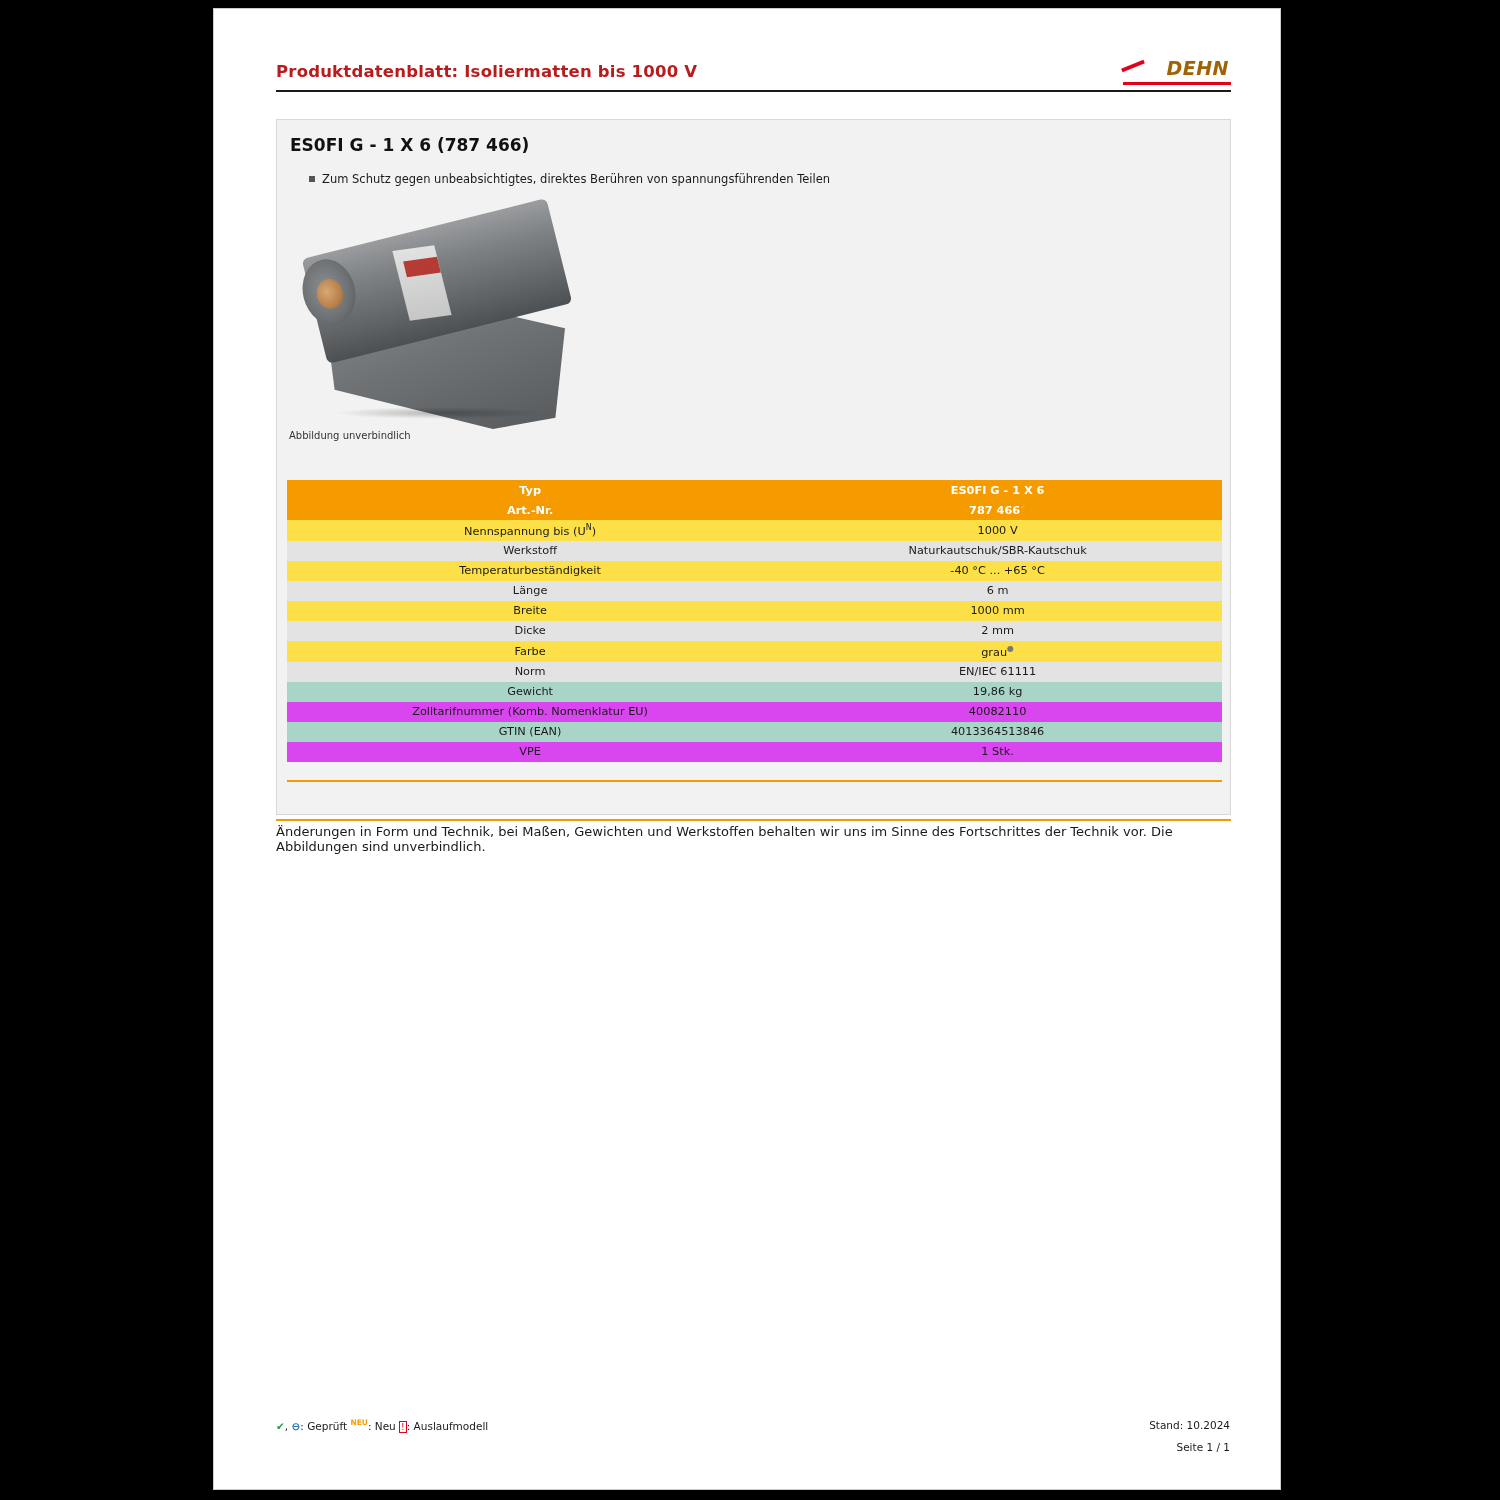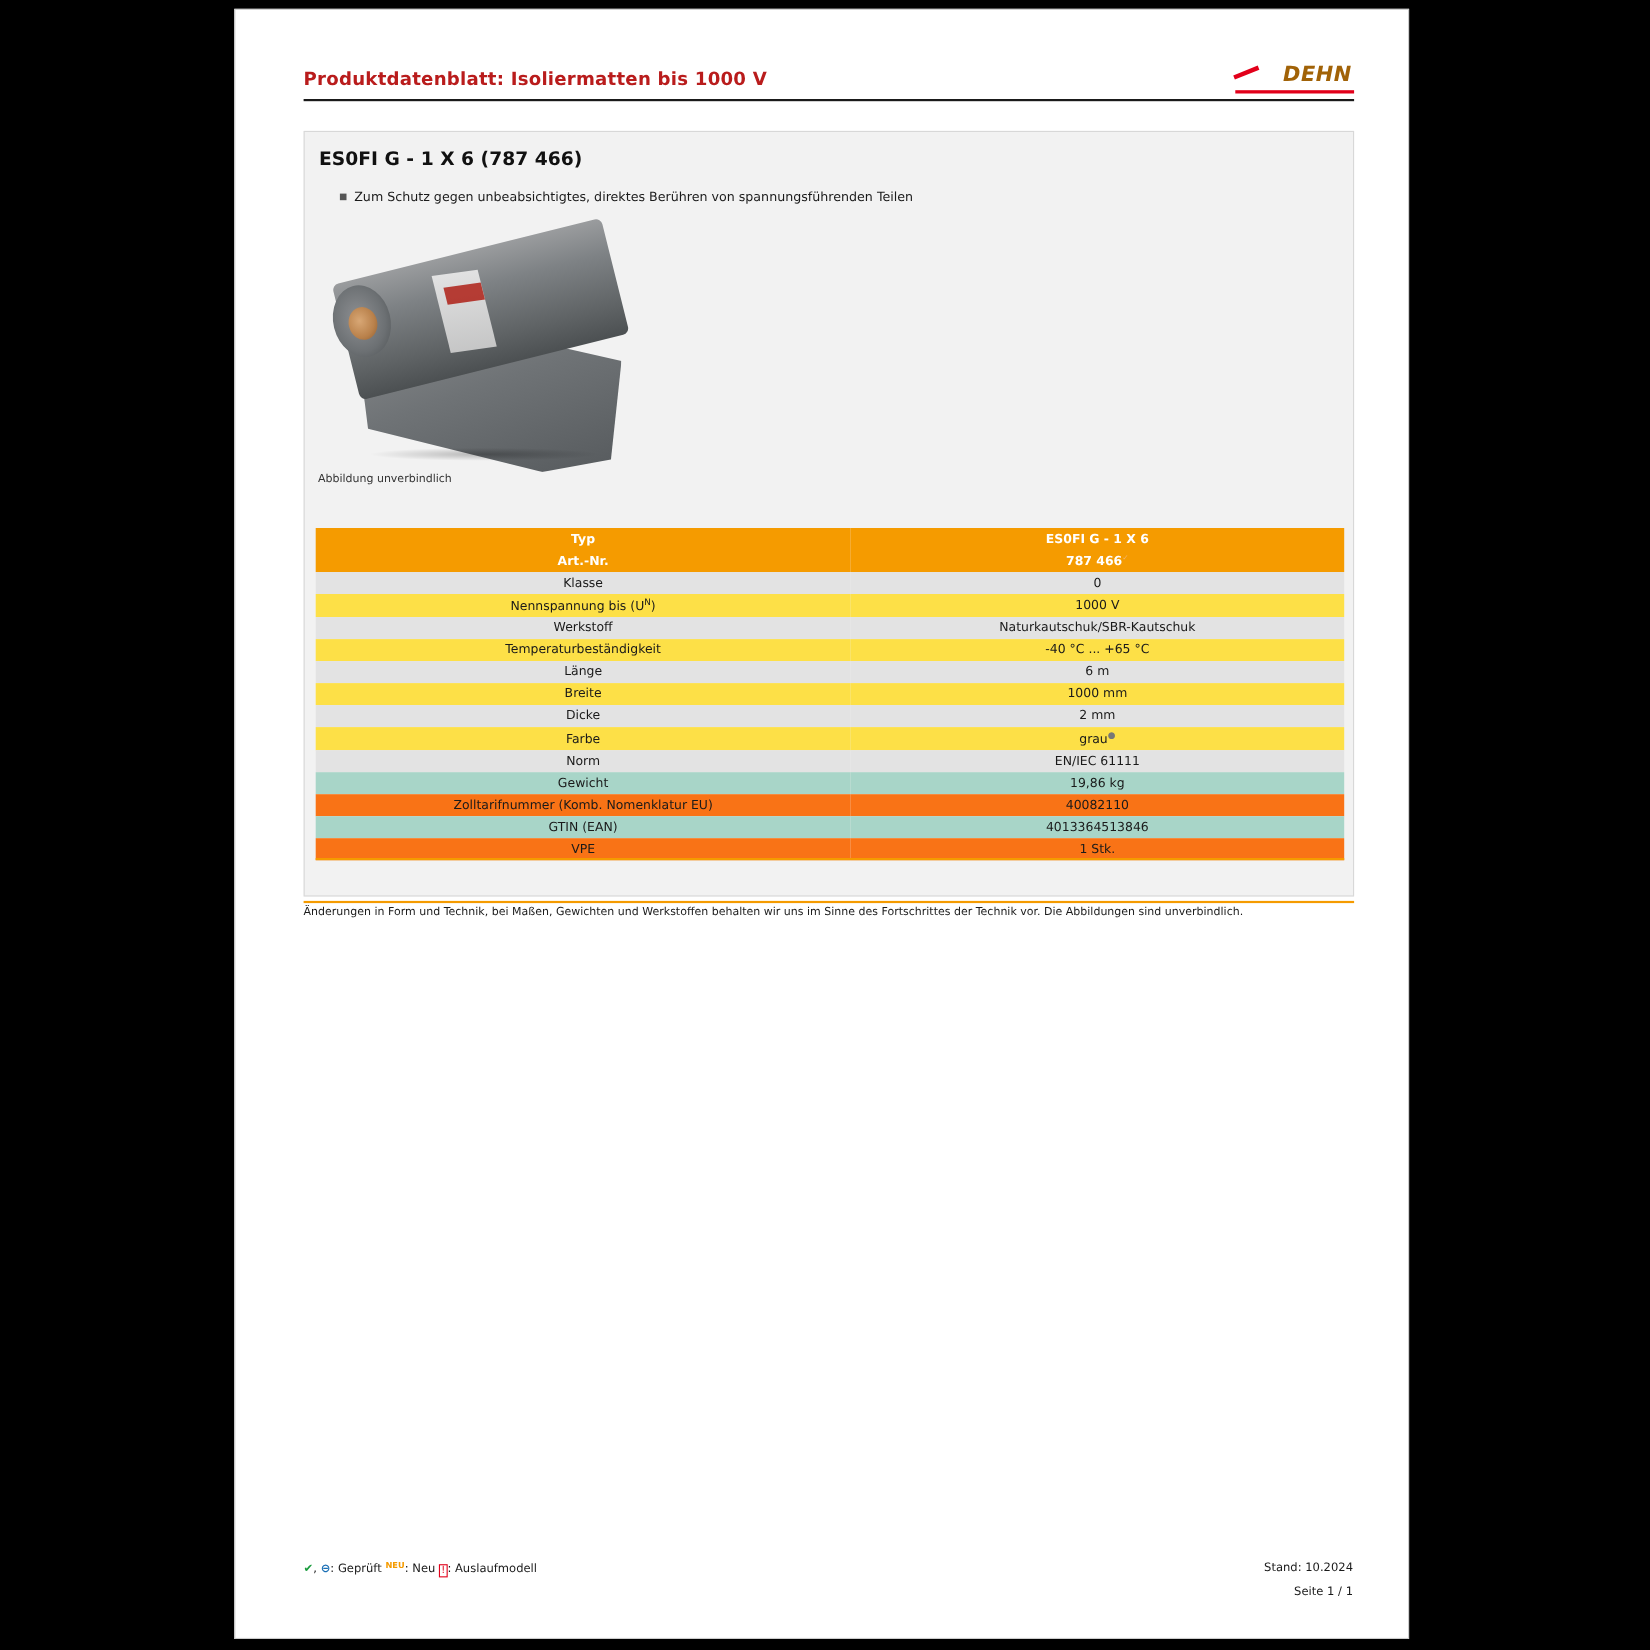--- a/index.html
+++ b/index.html
@@ -208,39 +208,39 @@
   .spec-table td.k { width: 52%; text-align: center; }
   .spec-table td.v { width: 48%; text-align: center; }
   tr.head td {
     background: #f59b00;
     color: #ffffff;
     font-weight: bold;
   }
   tr.alt td { background: #e3e3e3; }
   tr.plain td { background: #fde047; }
   tr.green td { background: #a8d5c8; }
-  tr.green-alt td { background: #f97316; }
+  tr.green-alt td { background: #d946ef; }
   .orange-line {
     position: absolute;
     left: 10px;
     top: 660px;
     width: 935px;
     height: 2px;
     background: #f59b00;
   }
   .sup { font-size: 8px; vertical-align: super; }
   .tiny-sup { font-size: 7px; vertical-align: super; color: #f2b36a; }
   .dot-sup { font-size: 8px; vertical-align: super; color: #777; }
 
   .disclaimer {
     position: absolute;
     left: 62px;
     top: 815px;
     width: 955px;
-    font-size: 10px;
+    font-size: 13px;
     color: #1a1a1a;
   }
   .disclaimer-line {
     position: absolute;
     left: 62px;
     top: 810px;
     width: 955px;
     height: 2px;
     background: #f59b00;
   }
@@ -313,24 +313,20 @@
     <table class="spec-table">
       <tbody>
         <tr class="head">
           <td class="k">Typ</td>
           <td class="v">ES0FI G - 1 X 6</td>
         </tr>
         <tr class="head">
           <td class="k">Art.-Nr.</td>
           <td class="v"><span>787 466</span><span class="tiny-sup">✓</span></td>
         </tr>
-        <tr class="alt">
-          <td class="k">Klasse</td>
-          <td class="v">0</td>
-        </tr>
         <tr class="plain">
           <td class="k">Nennspannung bis (U<span class="sup">N</span>)</td>
           <td class="v">1000 V</td>
         </tr>
         <tr class="alt">
           <td class="k">Werkstoff</td>
           <td class="v">Naturkautschuk/SBR-Kautschuk</td>
         </tr>
         <tr class="plain">
           <td class="k">Temperaturbeständigkeit</td>

